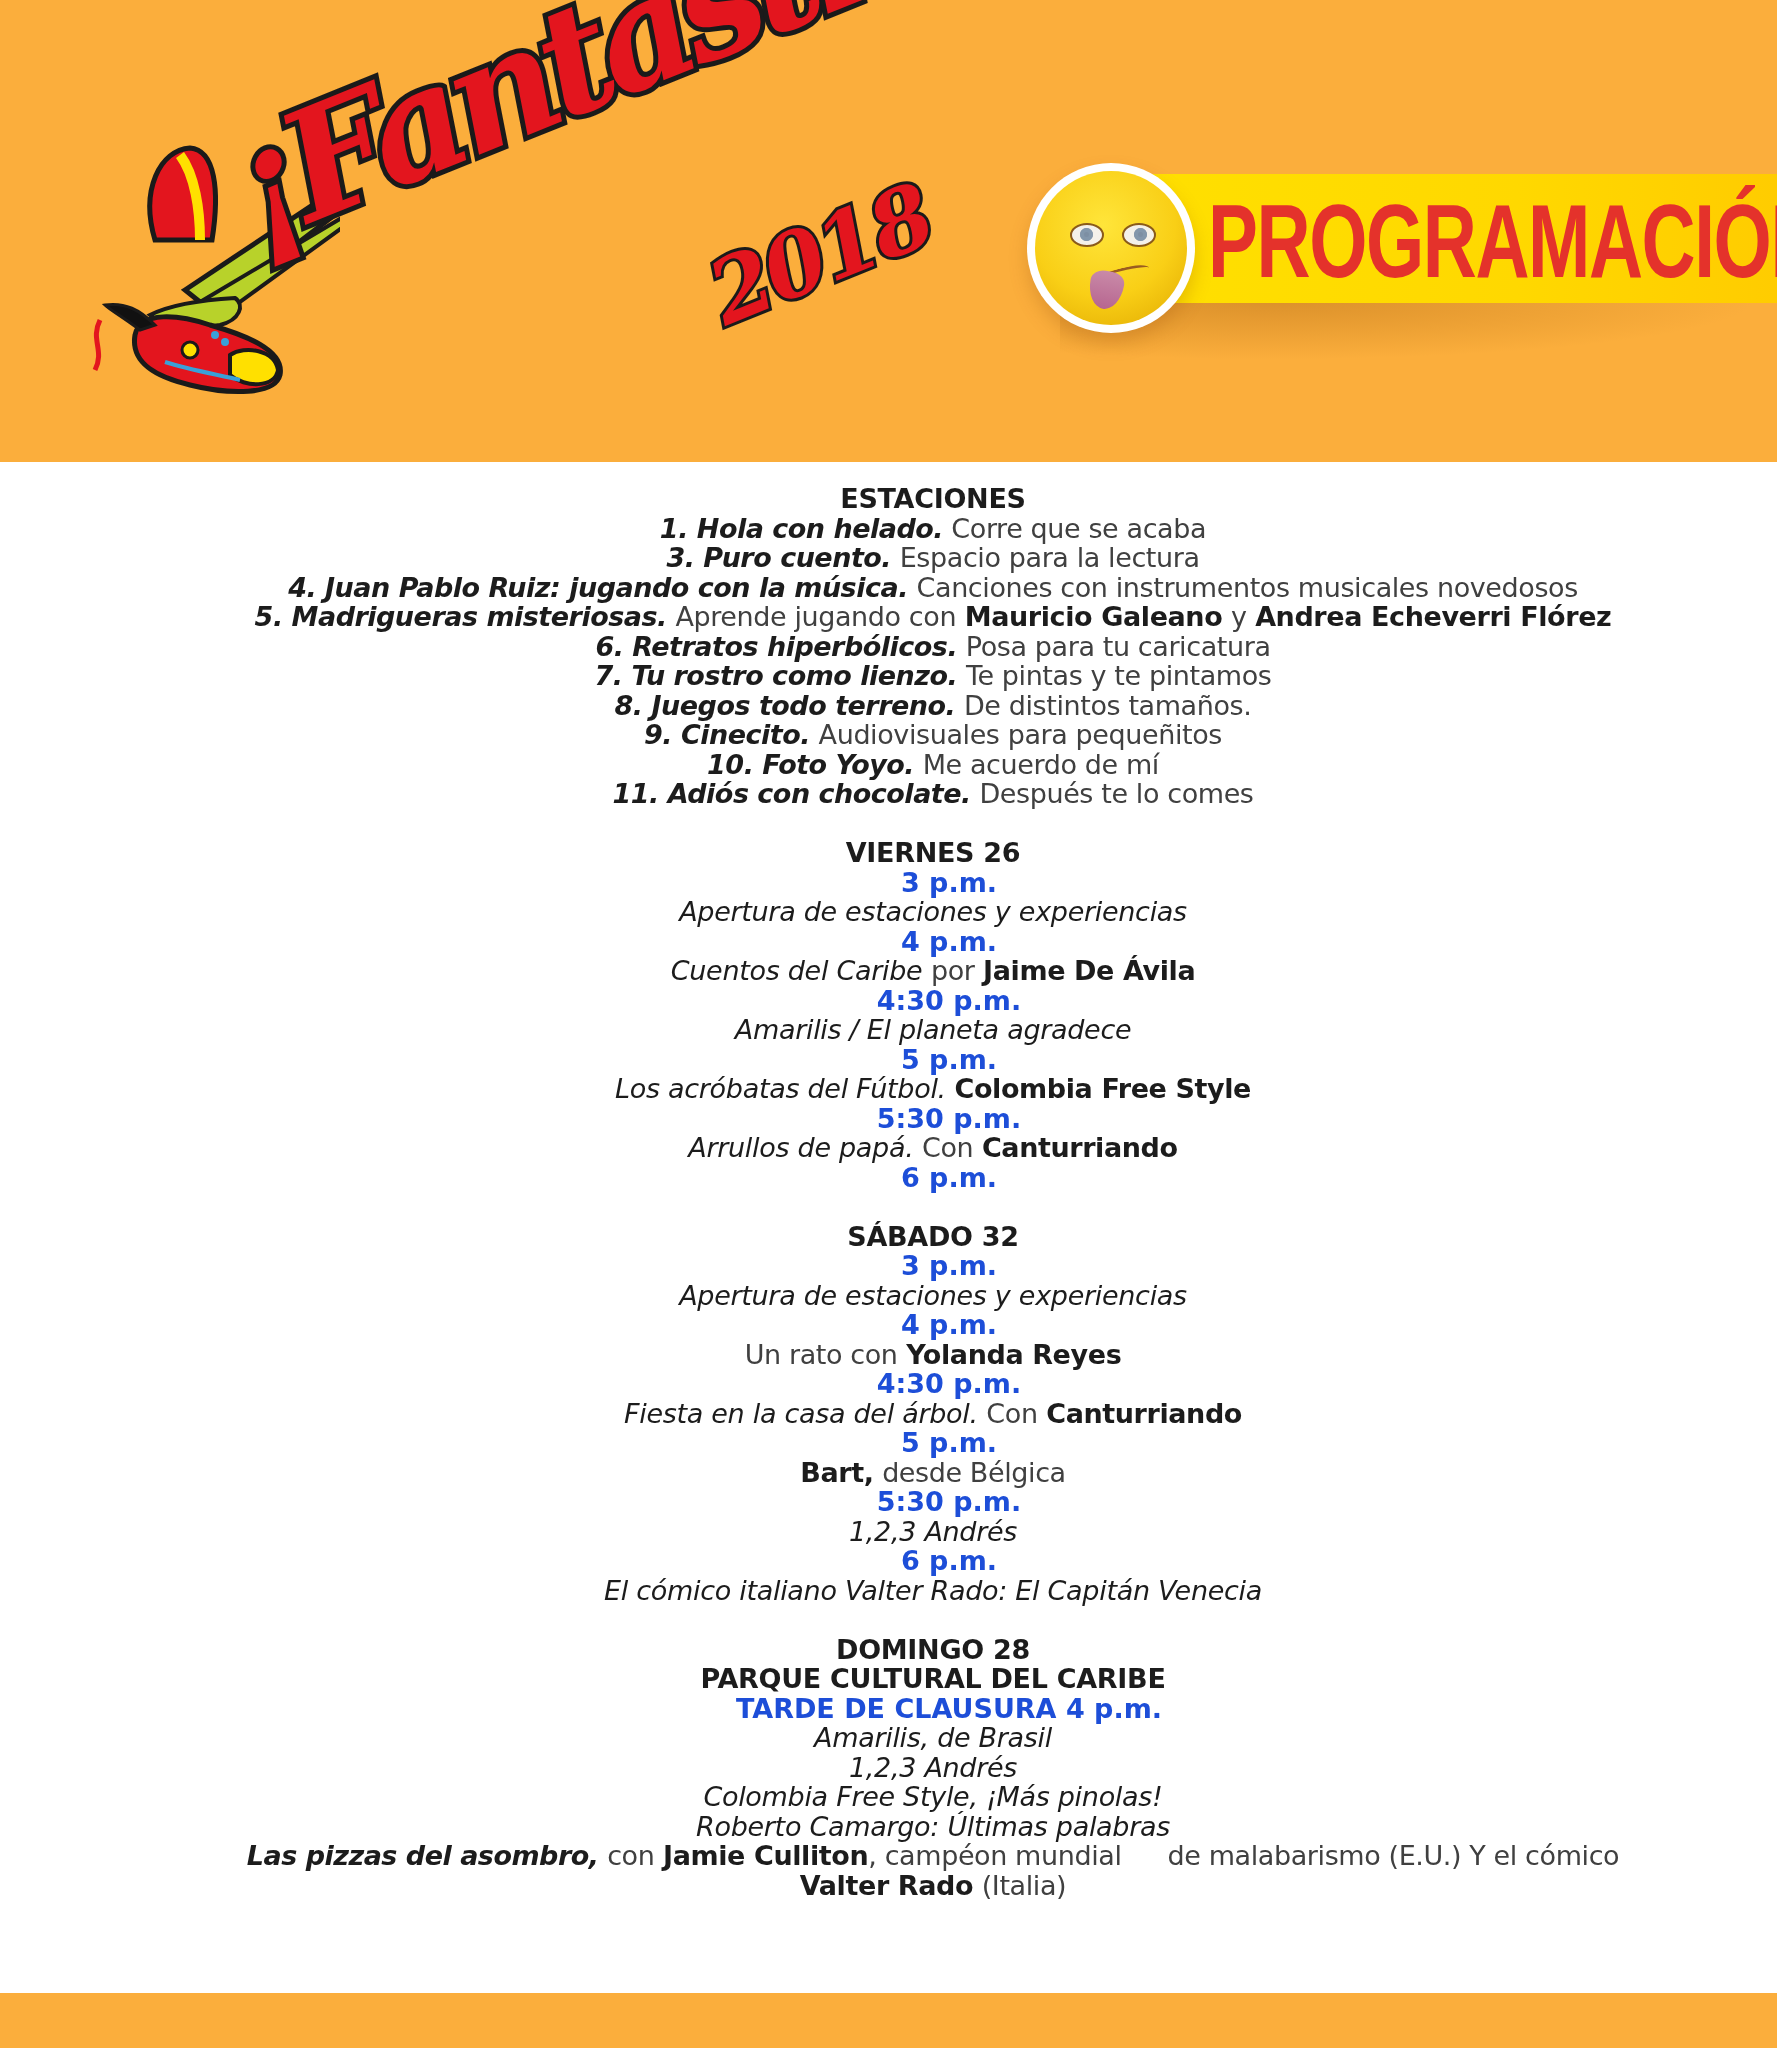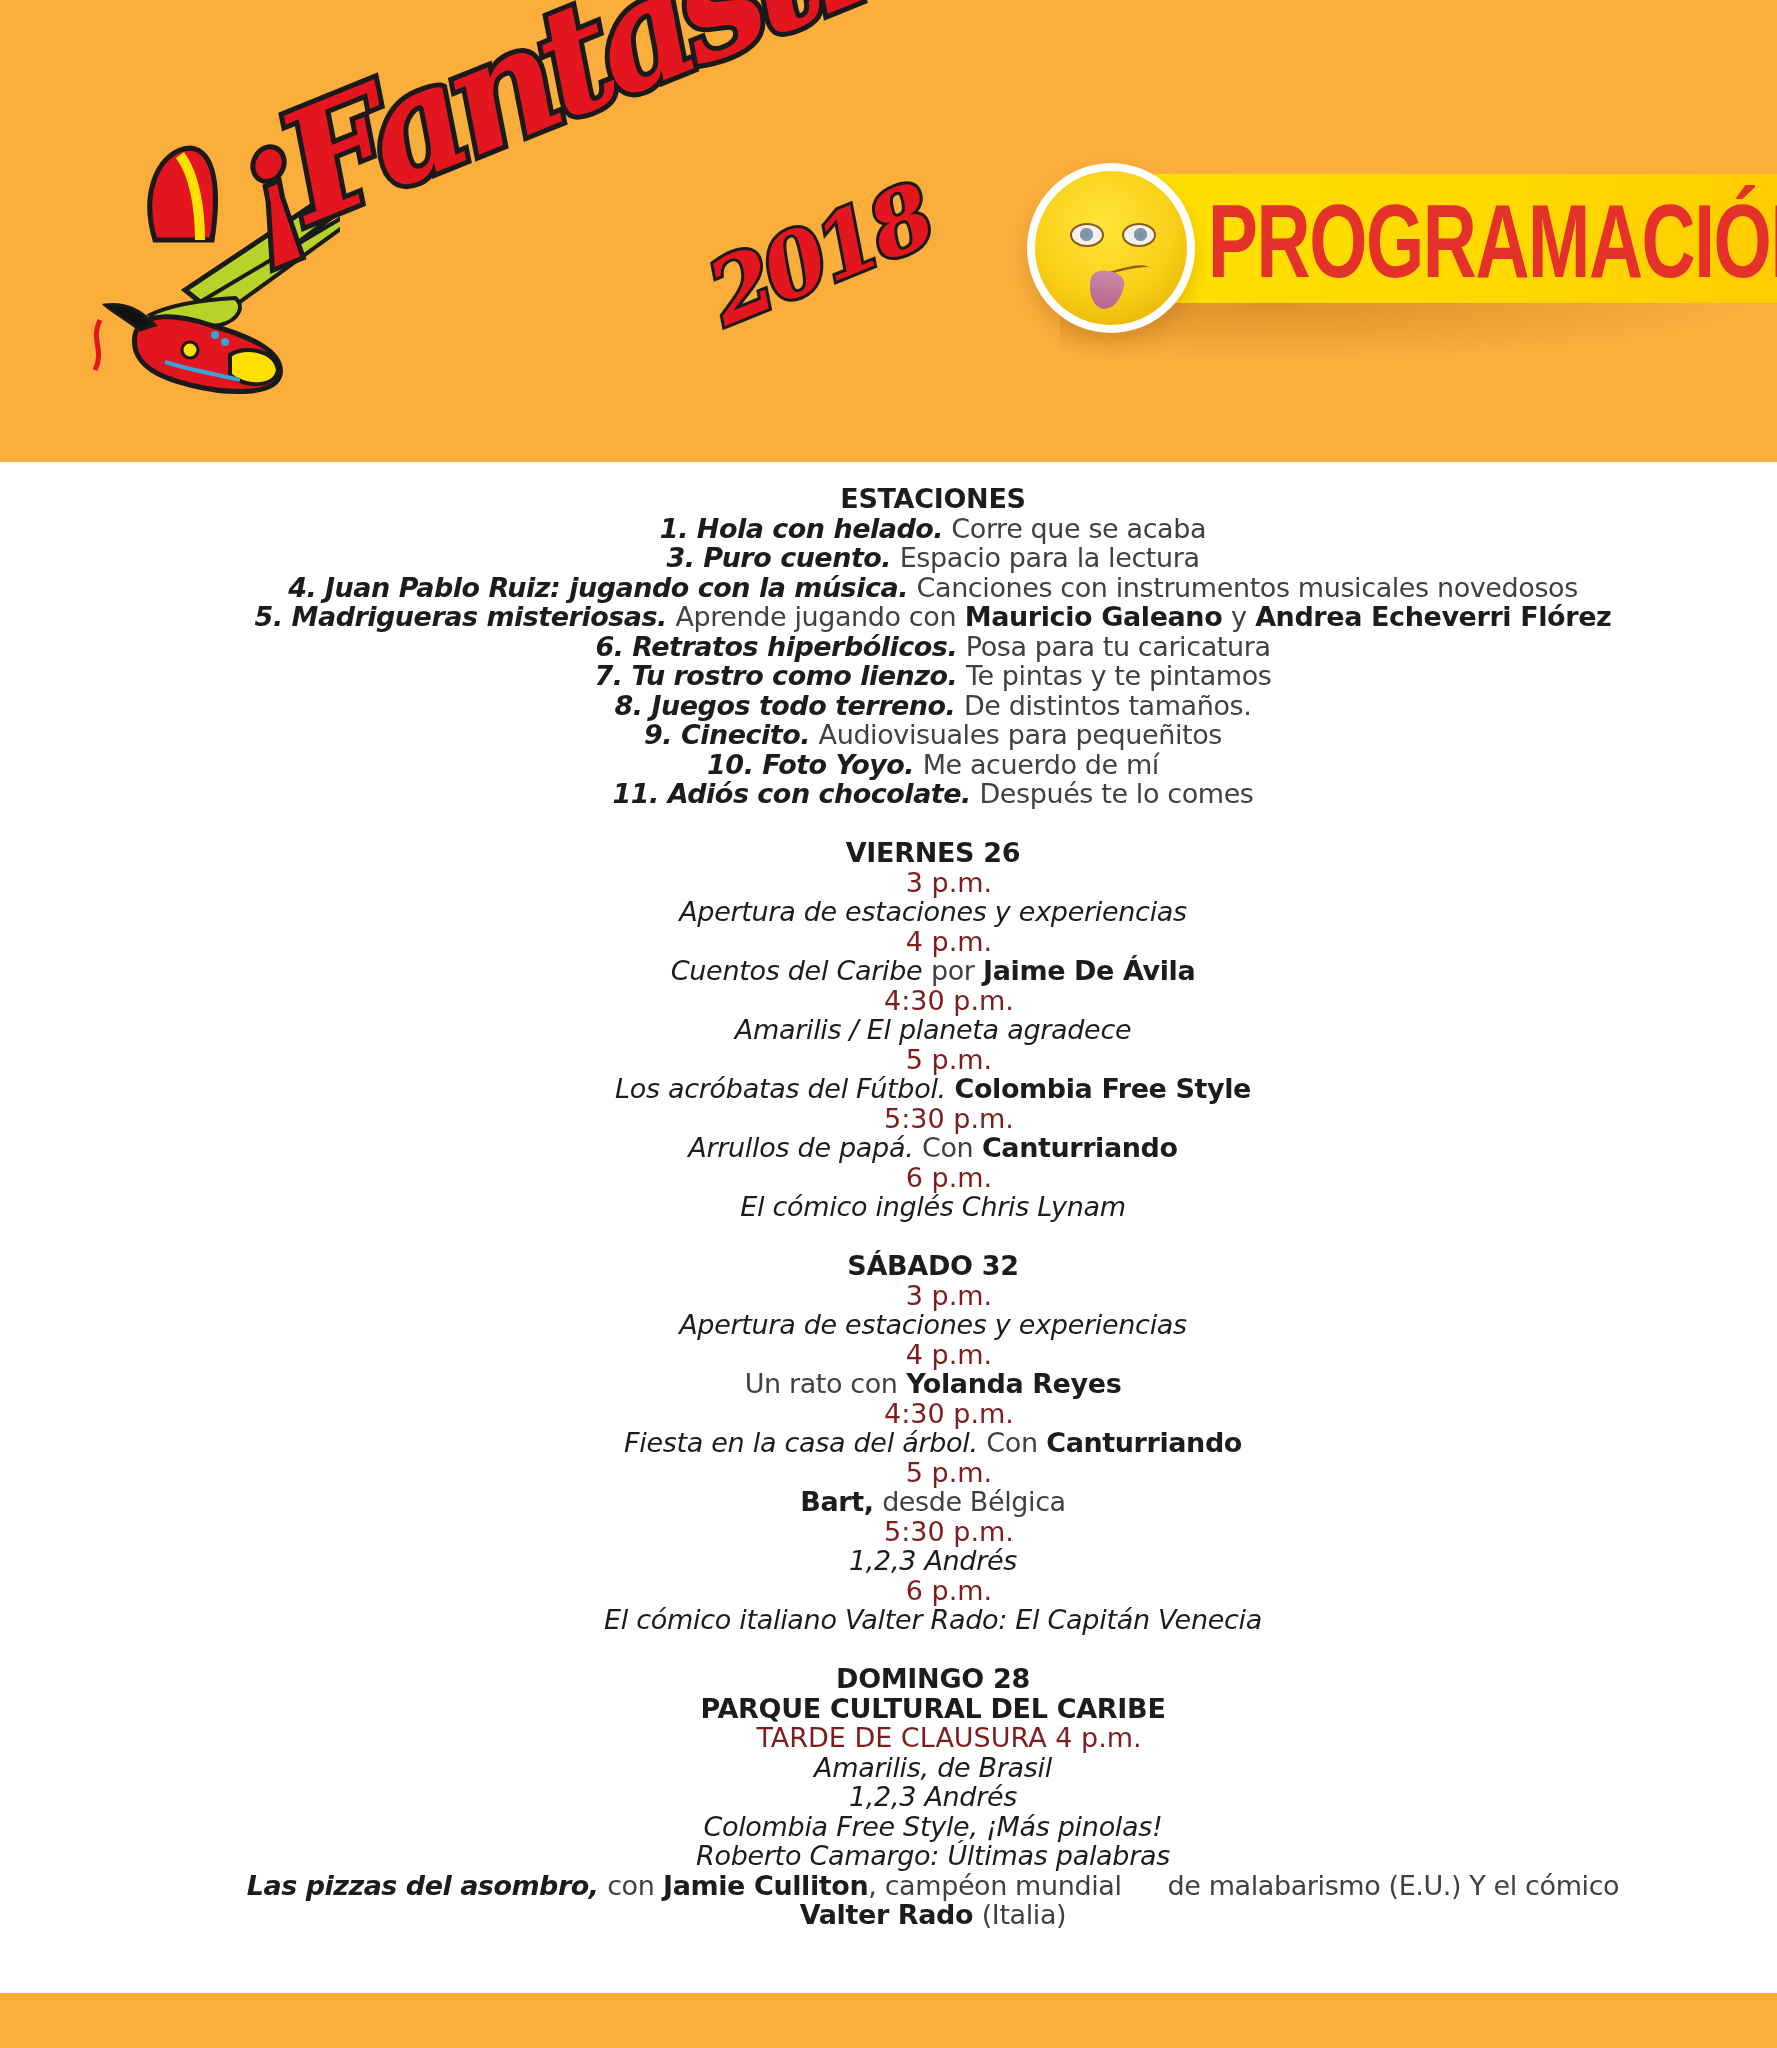--- a/index.html
+++ b/index.html
@@ -81,21 +81,21 @@
   .mouth-line { position: absolute; left: 60px; top: 97px; width: 55px; height: 10px; border-top: 3px solid #9a5c20; border-radius: 50%; transform: rotate(-14deg); }
 
   
   .content {
     position: absolute; left: 123px; top: 484px; width: 1620px;
     font-size: 27px; line-height: 29.5px;
   }
   .line { white-space: nowrap; height: 29.5px; text-align: center; }
   .section { margin-bottom: 29.5px; }
   .h { font-weight: bold; letter-spacing: -0.3px; }
-  .t { color: #7f1d1d; font-weight: 400; margin-left: 32px; }
+  .t { color: #1d4ed8; font-weight: 700; margin-left: 32px; }
   .bi { font-weight: bold; font-style: italic; letter-spacing: -0.5px; }
   .i { font-style: italic; letter-spacing: -0.3px; }
   .b { font-weight: bold; letter-spacing: -0.4px; }
   .r { font-weight: normal; letter-spacing: -0.4px; color: #404040; }
   .wide-gap { display: inline-block; width: 46px; }
 </style>
 </head>
 <body>
 
 <div class="header">
@@ -158,21 +158,20 @@
     <div class="line"><span class="i">Apertura de estaciones y experiencias</span></div>
     <div class="line t">4 p.m.</div>
     <div class="line"><span class="i">Cuentos del Caribe</span> <span class="r">por</span> <span class="b">Jaime De Ávila</span></div>
     <div class="line t">4:30 p.m.</div>
     <div class="line"><span class="i">Amarilis / El planeta agradece</span></div>
     <div class="line t">5 p.m.</div>
     <div class="line"><span class="i">Los acróbatas del Fútbol.</span> <span class="b">Colombia Free Style</span></div>
     <div class="line t">5:30 p.m.</div>
     <div class="line"><span class="i">Arrullos de papá.</span> <span class="r">Con</span> <span class="b">Canturriando</span></div>
     <div class="line t">6 p.m.</div>
-    <div class="line"><span class="i">El cómico inglés Chris Lynam</span></div>
   </div>
 
   <div class="section">
     <div class="line h">SÁBADO 32</div>
     <div class="line t">3 p.m.</div>
     <div class="line"><span class="i">Apertura de estaciones y experiencias</span></div>
     <div class="line t">4 p.m.</div>
     <div class="line"><span class="r">Un rato con</span> <span class="b">Yolanda Reyes</span></div>
     <div class="line t">4:30 p.m.</div>
     <div class="line"><span class="i">Fiesta en la casa del árbol.</span> <span class="r">Con</span> <span class="b">Canturriando</span></div>

